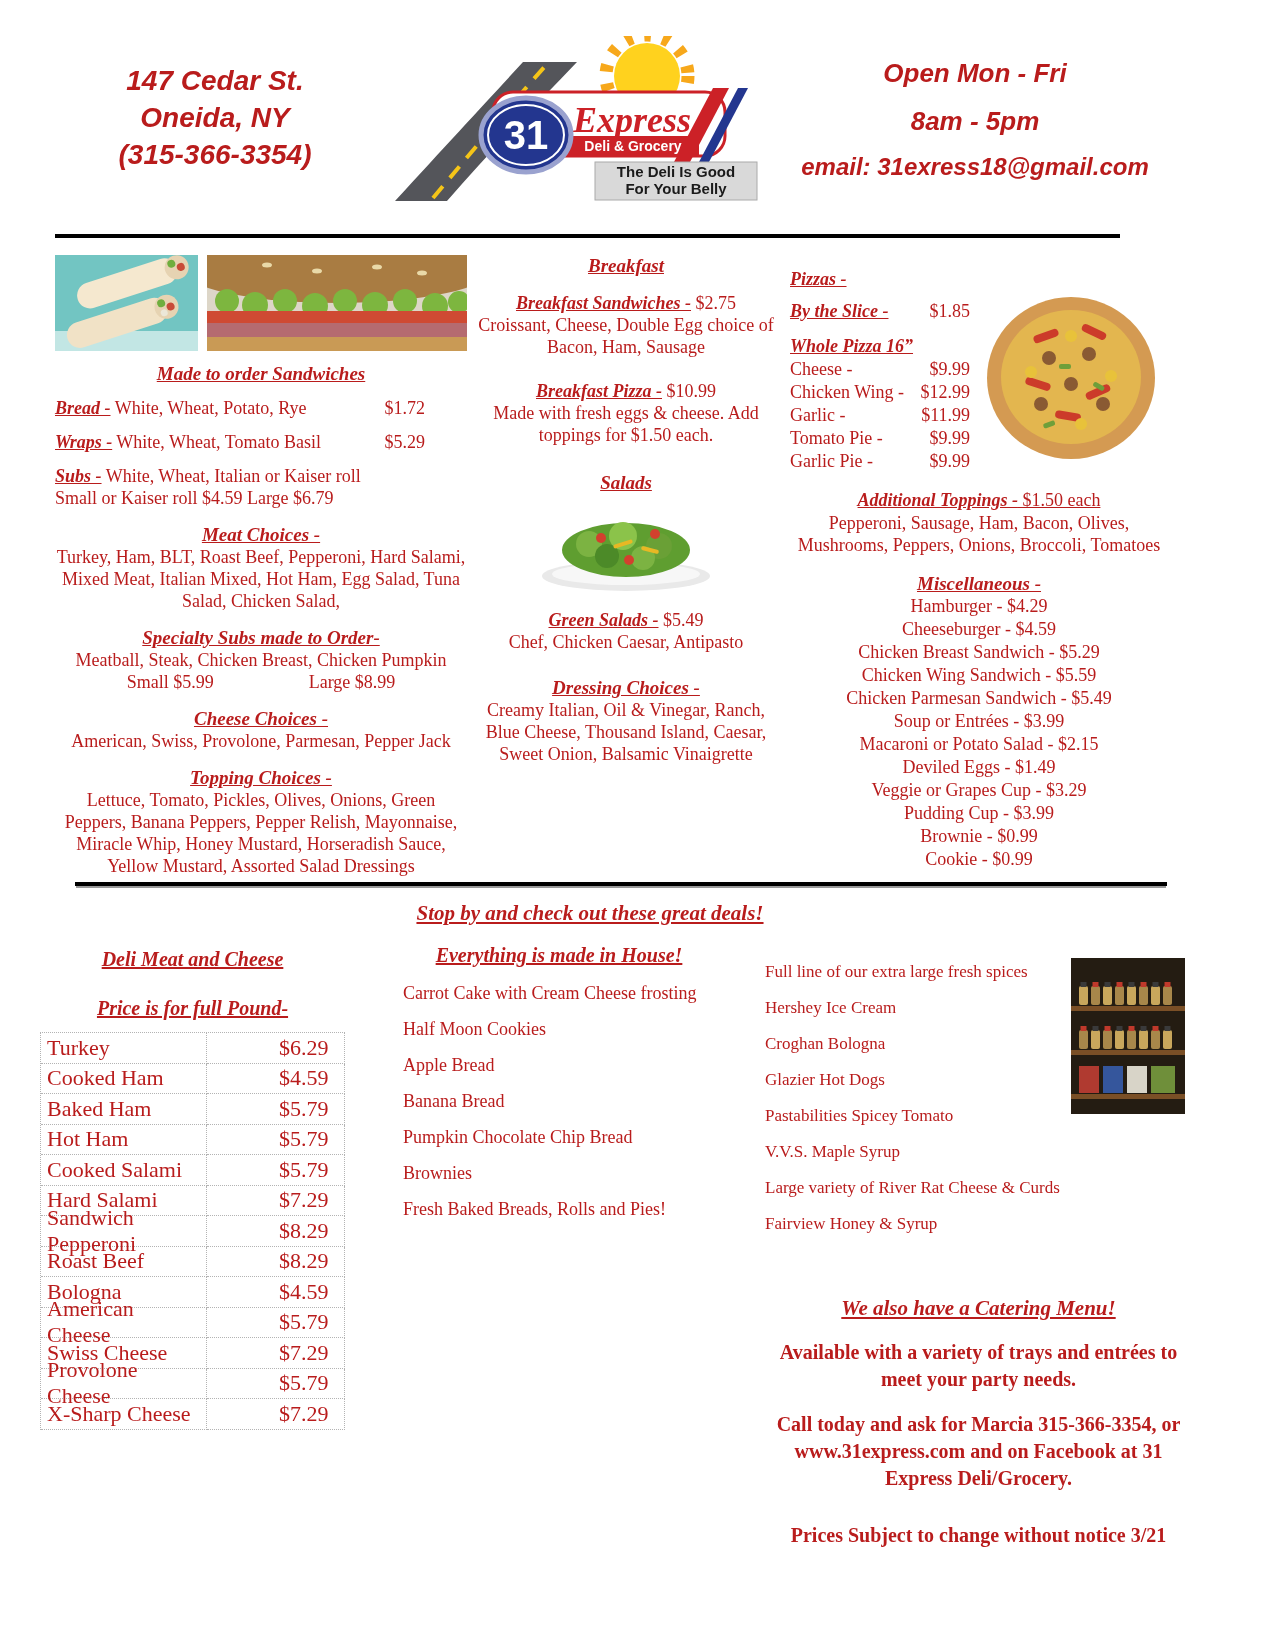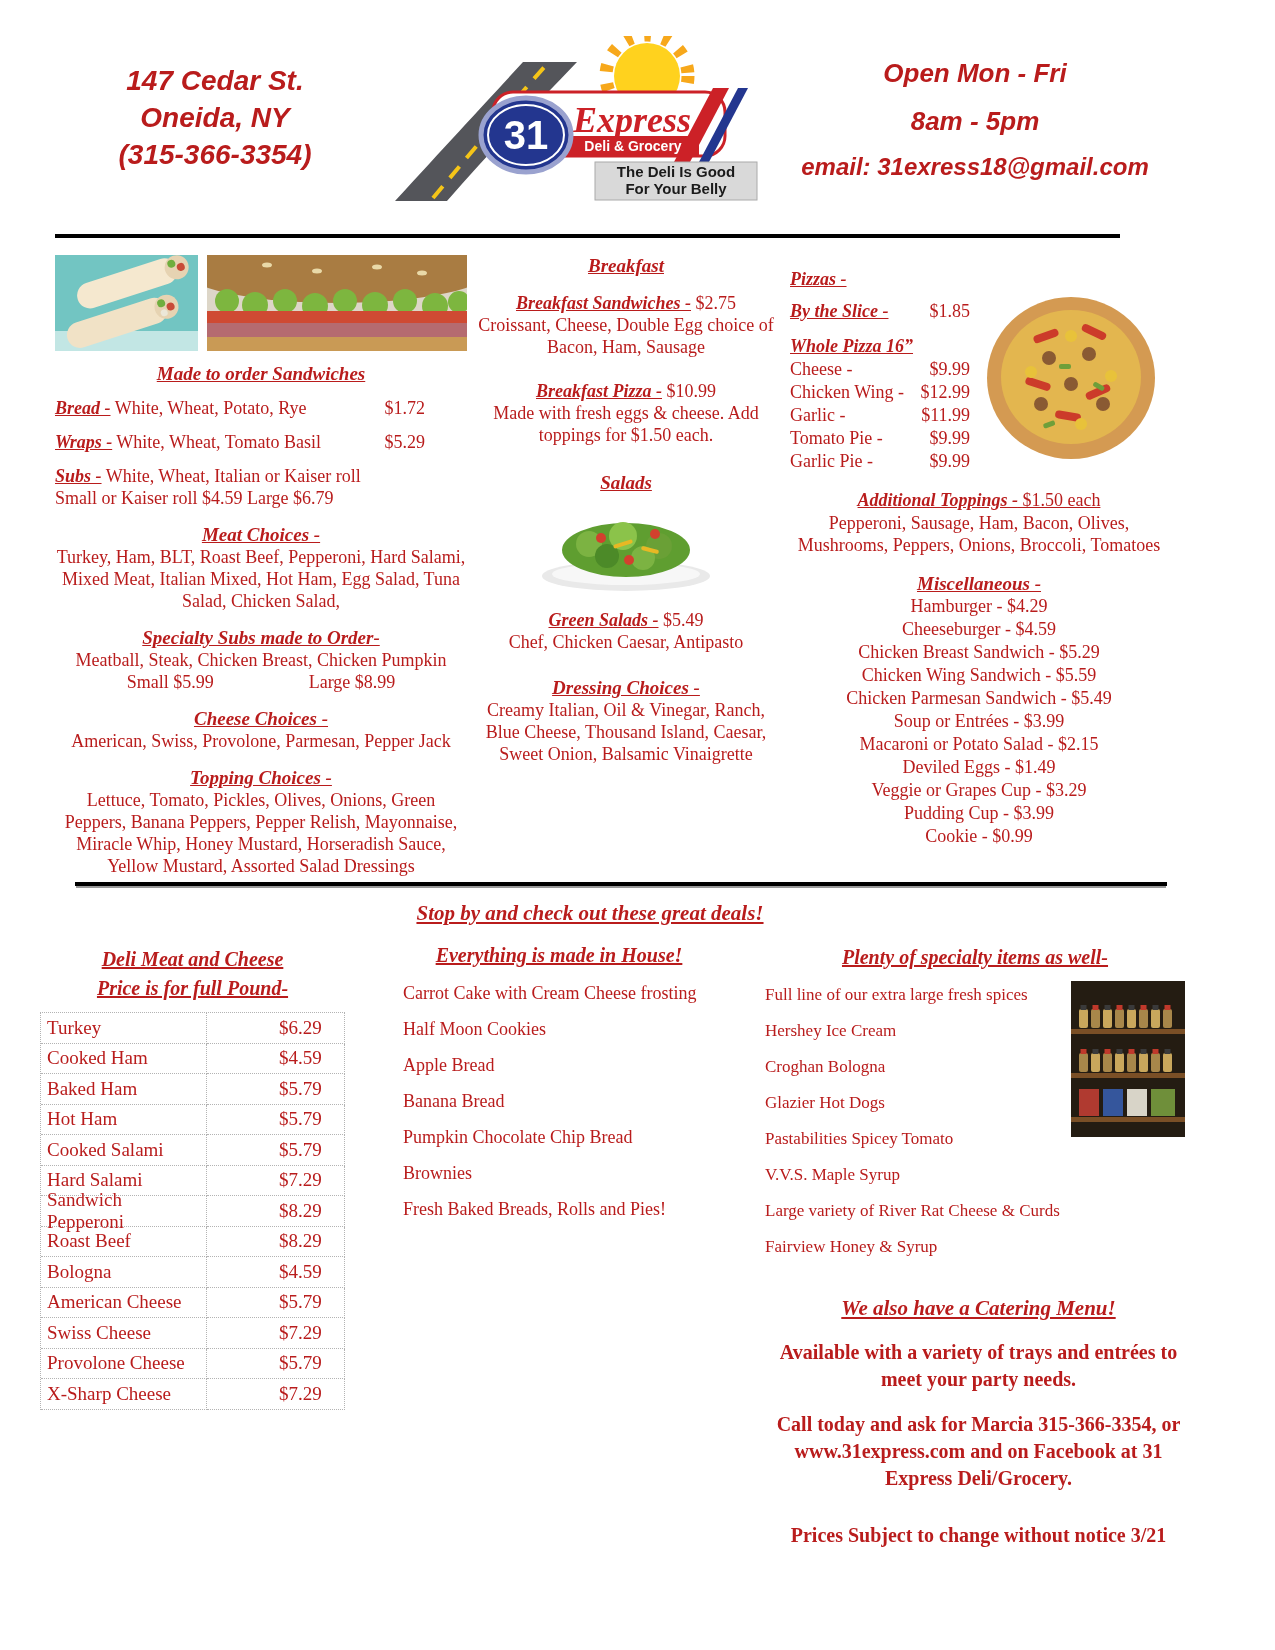--- a/index.html
+++ b/index.html
@@ -41,21 +41,21 @@
 
   
   .banner { position:absolute; left:0; top:901px; width:1180px; text-align:center;
             font-size:21px; font-weight:bold; font-style:italic; text-decoration:underline; }
   .colDeli { position:absolute; left:40px;  top:948px; width:305px; }
   .colDeli .h3, .colHouse .h3, .colSpec .h3 { font-size:20px; }
   .colHouse { position:absolute; left:403px; top:944px; width:312px; }
   .colSpec { position:absolute; left:765px; top:946px; width:420px; }
   .catering { position:absolute; left:766px; top:1296px; width:425px; text-align:center; }
 
-  .deli-table { display:grid; grid-template-columns:1fr 138px; margin-top:12px; font-size:19px;
+  .deli-table { display:grid; grid-template-columns:1fr 138px; margin-top:12px; font-size:22px;
                 border-left:1px dotted #b3b3b3; border-top:1px dotted #b3b3b3; }
   .deli-table .cell { border-right:1px dotted #b3b3b3; border-bottom:1px dotted #b3b3b3;
                       height:30.5px; display:flex; align-items:center; padding:2px 6px; }
   .deli-table .price { padding-left:72px; }
 
   .house-list { margin-top:16px; }
   .house-item { margin-bottom:15px; }
 
   .spec-wrap { position:relative; margin-top:16px; padding-right:118px; min-height:200px; }
   .spec-item { margin-bottom:16px; font-size:17px; }
@@ -325,33 +325,34 @@
           <div>Soup or Entrées - $3.99</div>
 
           <div>Macaroni or Potato Salad - $2.15</div>
 
           <div>Deviled Eggs -  $1.49</div>
 
           <div>Veggie or Grapes Cup - $3.29</div>
 
           <div>Pudding Cup - $3.99</div>
 
+          <div>Brownie - $0.99</div>
 
           <div>Cookie - $0.99</div>
         </div>
     </div>
   </div>
 
   <div class="rule2"></div>
 
   <div class="banner">Stop by and check out these great deals!</div>
 
   <div class="colDeli">
     <div class="h3">Deli Meat and Cheese</div>
-    <div class="h3" style="margin-top:6px;">Price is for full Pound-</div>
+    <div class="h3" style="margin-top:26px;">Price is for full Pound-</div>
     <div class="deli-table">
 
         <div class="cell name">Turkey</div>
         <div class="cell price">$6.29</div>
 
         <div class="cell name">Cooked Ham</div>
         <div class="cell price">$4.59</div>
 
         <div class="cell name">Baked Ham</div>
         <div class="cell price">$5.79</div>
@@ -402,21 +403,20 @@
 
         <div class="house-item">Pumpkin Chocolate Chip Bread</div>
 
         <div class="house-item">Brownies</div>
 
         <div class="house-item">Fresh Baked Breads, Rolls and Pies!</div>
       </div>
   </div>
 
   <div class="colSpec">
-    <div class="h3">Plenty of specialty items as well-</div>
     <div class="spec-wrap">
       <svg class="spices" width="114" height="156" viewBox="0 0 114 156">
         <defs>
           <g id="bt">
               <rect width="9" height="19" rx="2" fill="#c9a75c"></rect>
               <rect x="1.5" y="-4" width="6" height="5" fill="#3a3a3a"></rect>
             </g>
           <g id="bt2">
               <rect width="9" height="19" rx="2" fill="#a8874a"></rect>
               <rect x="1.5" y="-4" width="6" height="5" fill="#c0392b"></rect>

